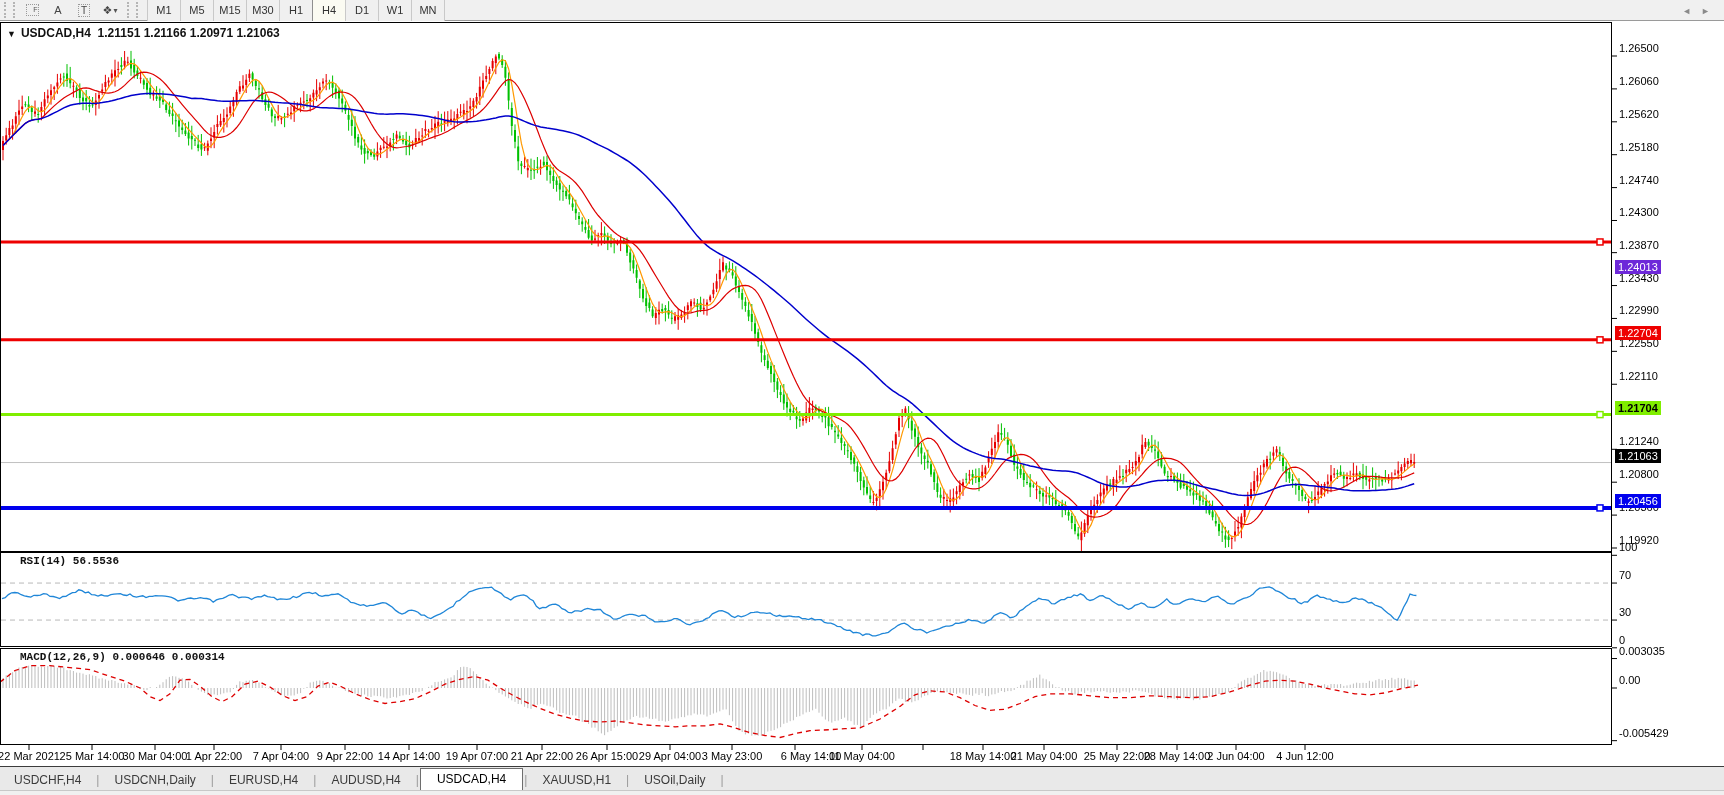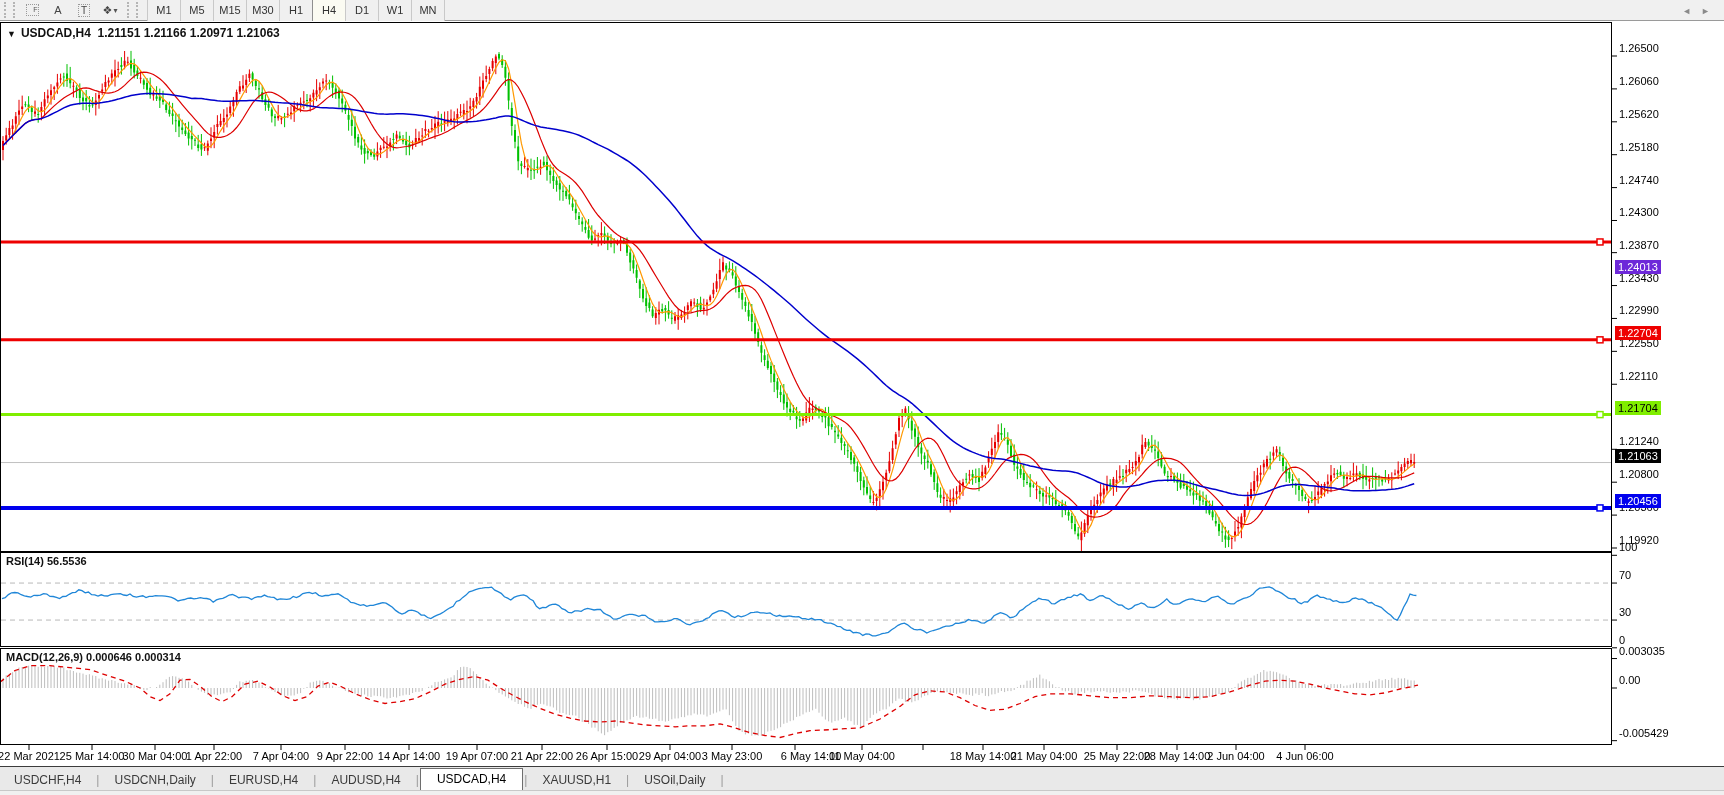--- a/index.html
+++ b/index.html
@@ -12,21 +12,21 @@
   .tool .fgrid{border:1px dotted #9a9a9a;width:11px;height:10px;font-size:7px;line-height:10px;text-align:right;color:#555;}
   .caret{font-size:8px;color:#555;margin-left:1px;}
   .tfwrap{display:flex;margin-left:6px;}
   .tfbtn{min-width:24px;padding:6px 4px;text-align:center;border:1px solid #c9c9c9;margin-left:-1px;background:#f0f0f0;color:#333;font-size:11px;line-height:14px;cursor:default;}
   .tfbtn.active{background:#fbfbf2;border:1px solid #8f8f8f;}
   
   .chart-wrap{position:absolute;left:0;top:21px;width:1724px;height:745px;background:#ffffff;}
   #chart-svg{position:absolute;left:0;top:-21px;width:1724px;height:795px;}
   .chart-title{position:absolute;left:7px;top:5px;font-size:12px;font-weight:700;color:#111;letter-spacing:0;}
   .chart-title .dd{font-size:9px;margin-right:5px;color:#111;}
-  .ind-label{position:absolute;left:6px;font-size:11px;font-weight:700;color:#111;}
+  .ind-label{position:absolute;left:20px;font-size:11px;font-weight:700;color:#111;font-family:Liberation Mono, monospace;}
   .axis-label{position:absolute;left:1619px;font-size:11px;color:#000;white-space:nowrap;}
   .badge{position:absolute;left:1615px;font-size:11px;padding:0 3px;line-height:14px;color:#fff;white-space:nowrap;}
   .date-label{position:absolute;font-size:11px;color:#000;white-space:nowrap;transform:translateX(-50%);}
   
   .tabbar{position:absolute;left:0;top:766px;width:1724px;height:24px;background:#e9e9e9;border-top:1px solid #3c3c3c;display:flex;align-items:flex-end;font-size:12px;color:#3a3a3a;}
   .tab{padding:3px 14px 4px 14px;cursor:default;white-space:nowrap;}
   .tab.active{background:#ffffff;border:1px solid #6e6e6e;border-bottom:none;font-weight:400;color:#000;padding:3px 16px 5px 16px;}
   .tsep{color:#9a9a9a;padding:0 1px 4px 1px;}
   .tab-scroll{position:absolute;right:4px;top:6px;color:#8a8a8a;font-size:9px;letter-spacing:10px;}
   .statusbar{position:absolute;left:0;top:790px;width:1724px;height:5px;background:#f0f0f0;border-top:1px solid #c8c8c8;}
@@ -190,24 +190,24 @@
         <div class="date-label" style="left: 670px; top: 729px;">29 Apr 04:00</div>
         <div class="date-label" style="left: 732px; top: 729px;">3 May 23:00</div>
         <div class="date-label" style="left: 795px; top: 729px; margin-left: 16px;">6 May 14:00</div>
         <div class="date-label" style="left: 862px; top: 729px;">11 May 04:00</div>
         <div class="date-label" style="left: 923px; top: 729px; margin-top: 35px;">13 May 22:00</div>
         <div class="date-label" style="left: 983px; top: 729px;">18 May 14:00</div>
         <div class="date-label" style="left: 1044px; top: 729px;">21 May 04:00</div>
         <div class="date-label" style="left: 1117px; top: 729px;">25 May 22:00</div>
         <div class="date-label" style="left: 1177px; top: 729px;">28 May 14:00</div>
         <div class="date-label" style="left: 1236px; top: 729px;">2 Jun 04:00</div>
-        <div class="date-label" style="left: 1305px; top: 729px;">4 Jun 06:00</div>
+        <div class="date-label" style="left: 1305px; top: 729px;">4 Jun 12:00</div>
         <div class="badge" style="top: 206.958px; background: #6d28d9; color: rgb(255, 255, 255); margin-top: 32px;">1.24013</div>
         <div class="badge" style="top: 304.835px; background: rgb(238, 0, 0); color: rgb(255, 255, 255);">1.22704</div>
-        <div class="badge" style="top: 379.607px; background: rgb(128, 238, 0); color: rgb(0, 0, 0);">1.21704</div>
+        <div class="badge" style="top: 379.607px; background: rgb(128, 238, 0); color: rgb(0, 0, 0); font-weight: bold;">1.21704</div>
         <div class="badge" style="top: 472.922px; background: rgb(0, 0, 238); color: rgb(255, 255, 255);">1.20456</div>
         <div class="badge" style="top: 427.536px; background: rgb(0, 0, 0); color: rgb(255, 255, 255);">1.21063</div>
       </div>
   </div>
 
   <div class="tabbar" id="tabbar">
       <span class="tab">USDCHF,H4</span>
       <span class="tsep">|</span>
       <span class="tab">USDCNH,Daily</span>
       <span class="tsep">|</span>

